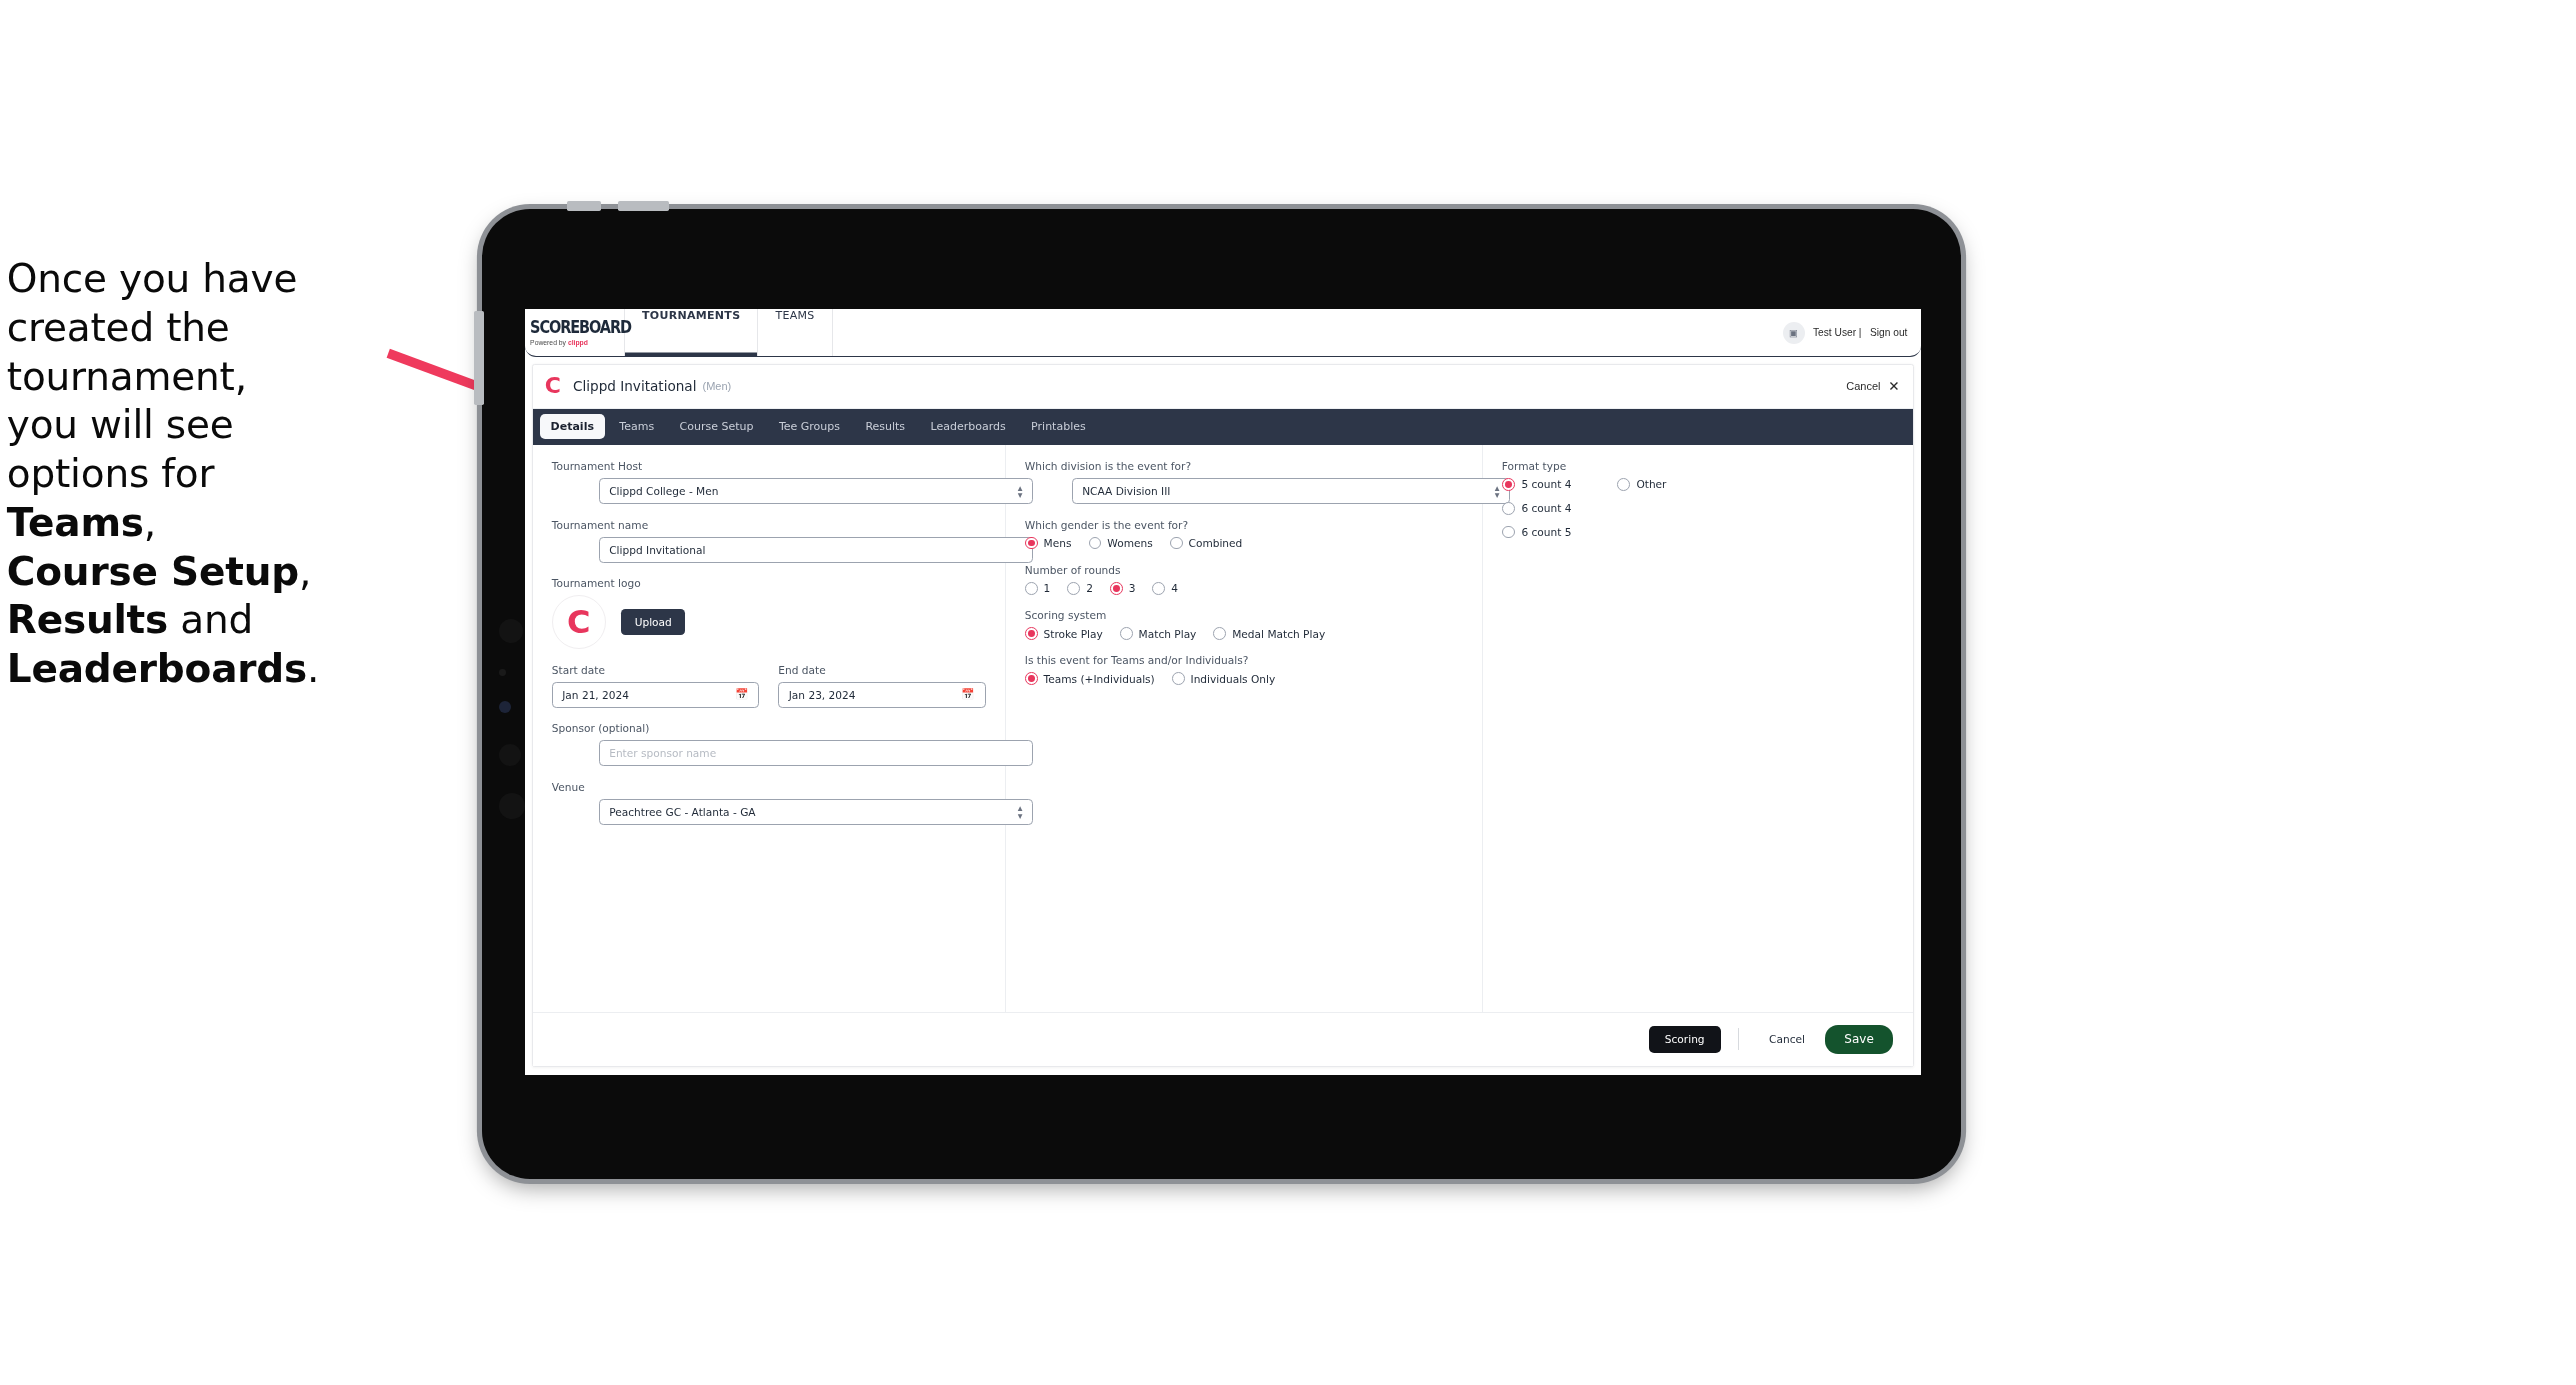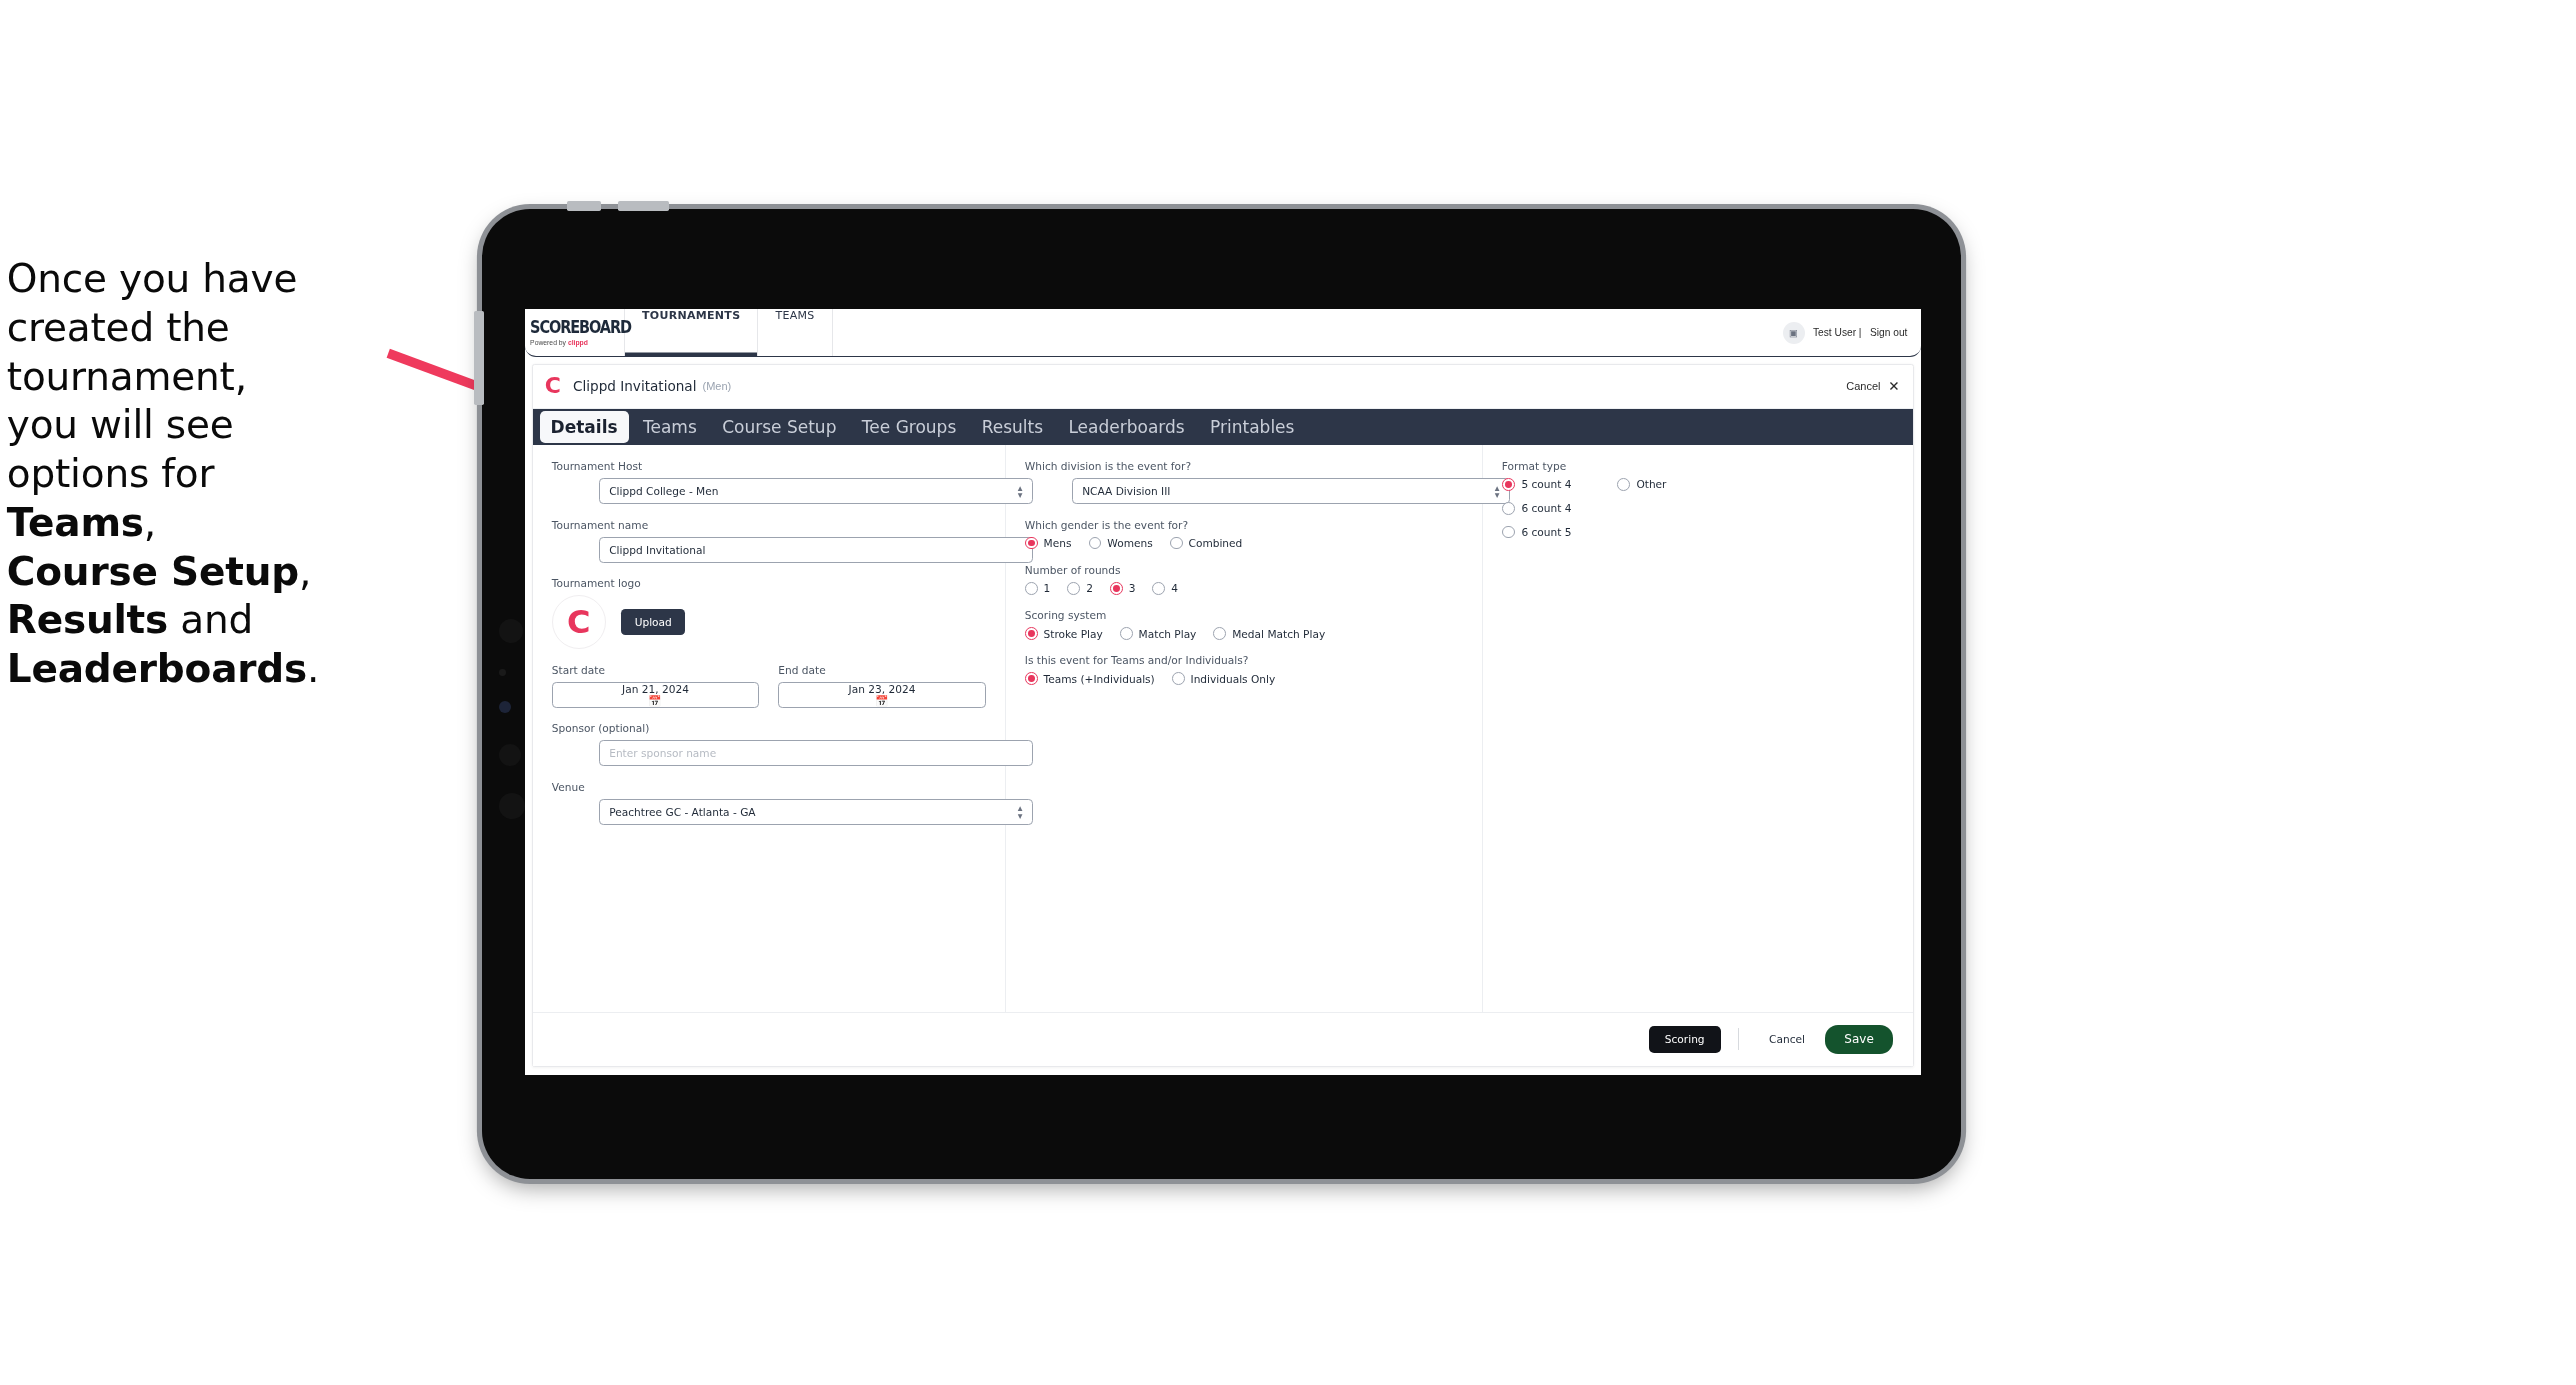--- a/index.html
+++ b/index.html
@@ -121,21 +121,21 @@
   .tgender { font-size: 11px; color: #9aa3b0; margin-left: 6px; }
   .cancel-x { margin-left: auto; display: flex; align-items: center; gap: 7.7px; font-size: 11px; color: #2b2b2b; cursor: pointer; }
   .cancel-x .xg { font-size: 13.6px; }
 
   
   .tabstrip {
     background: #2d3648; height: 36px;
     display: flex; align-items: center; padding: 0 6.8px; gap: 3.4px;
   }
   .tab {
-    font-size: 17px; color: #c9ced8; padding: 6px 11px; border-radius: 5.1px; cursor: pointer;
+    font-size: 11px; color: #c9ced8; padding: 6px 11px; border-radius: 5.1px; cursor: pointer;
     font-family: "DejaVu Sans", sans-serif;
   }
   .tab.active { background: #f7f8fa; color: #1b2230; font-weight: 600; }
 
   
   .body { flex: 1; display: flex; background: #fff; }
   .col { padding: 15.3px 19px 0 19px; }
   .col-1 { width: 473px; border-right: 0.9px solid #eceef1; }
   .col-2 { width: 477px; border-right: 0.9px solid #eceef1; }
   .col-3 { flex: 1; }
@@ -170,21 +170,20 @@
     font-family:"DejaVu Sans", sans-serif;
   }
 
   .date-row { display: flex; gap: 19px; }
   .date-cell { width: 211px; }
   .date-field {
     width: 100%; height: 26px; border: 0.9px solid #9ca3af; border-radius: 4.3px;
     display: flex; align-items: center; justify-content: space-between;
     padding: 0 9.4px; font-size: 10.6px; color: #1f2937; background:#fff;
     font-family:"DejaVu Sans", sans-serif;
-    flex-direction:column;
   }
   .cal-ic { color: #4b5563; font-size: 11px; }
 
   
   .radio-row { display: flex; align-items: center; flex-wrap: wrap; gap: 5.1px 17px; }
   .radio-item { display: flex; align-items: center; gap: 6px; cursor: pointer; }
   .radio {
     width: 12.8px; height: 12.8px; border-radius: 50%;
     border: 1.3px solid #9ca3af; background: #fff;
     display: flex; align-items: center; justify-content: center;

